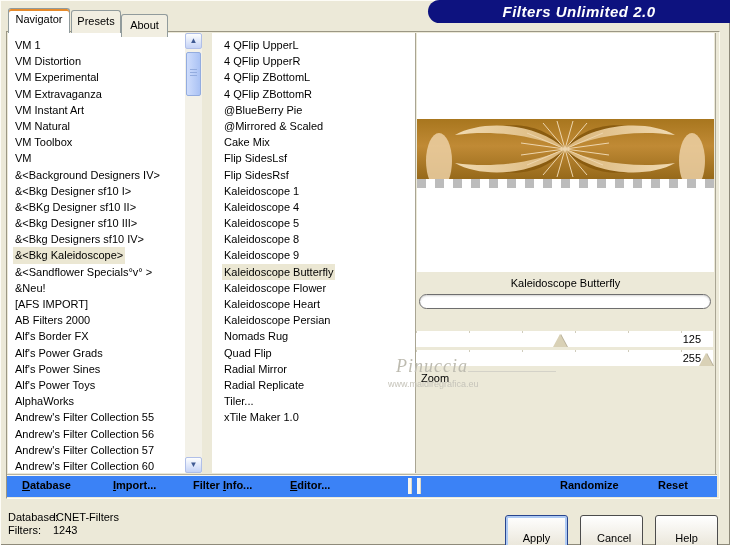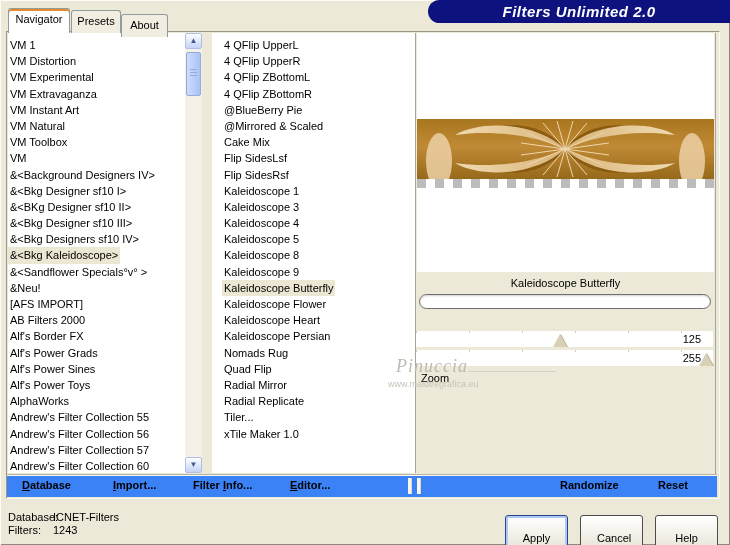--- a/index.html
+++ b/index.html
@@ -31,21 +31,21 @@
   .tab.t2{left:121px;top:14px;width:45px;height:22px;line-height:21px;}
   
   .main-frame{
     position:absolute;left:6px;top:31px;width:712px;height:466px;
     border-top:1px solid #9b9784;border-left:1px solid #9b9784;
     border-right:1px solid #fdfcf2;border-bottom:1px solid #fdfcf2;
     background:#ece9d8;
   }
   .left-list{position:absolute;left:8px;top:33px;width:177px;height:440px;background:#fff;overflow:hidden;padding-top:4px;box-sizing:border-box;}
   .filter-list{position:absolute;left:212px;top:33px;width:203px;height:440px;background:#fff;overflow:hidden;padding:4px 0 0 10px;box-sizing:border-box;}
-  .lrow{height:16.2px;line-height:16.2px;white-space:nowrap;}
+  .lrow{height:16.2px;line-height:16.2px;white-space:nowrap;padding-left:5px;}
   .filter-list .lrow{padding-left:0;}
   .ltxt{display:inline-block;padding:0 2px;}
   .ltxt.sel{background:#ebe7d3;}
   .vline{position:absolute;left:415px;top:33px;width:1px;height:440px;background:#a9a593;}
   .rline{position:absolute;left:715px;top:33px;width:1px;height:462px;background:#a9a593;}
   
   .scrollbar{position:absolute;left:185px;top:33px;width:17px;height:440px;background:#f3f1e8;}
   .sb-btn{
     position:absolute;left:0;width:17px;height:16px;box-sizing:border-box;
     background:linear-gradient(#fdfefe,#c5d3f7);border:1px solid #b0bfe8;border-radius:2px;
@@ -172,21 +172,20 @@
     <div class="lrow"><span class="ltxt">4 QFlip UpperL</span></div>
     <div class="lrow"><span class="ltxt">4 QFlip UpperR</span></div>
     <div class="lrow"><span class="ltxt">4 QFlip ZBottomL</span></div>
     <div class="lrow"><span class="ltxt">4 QFlip ZBottomR</span></div>
     <div class="lrow"><span class="ltxt">@BlueBerry Pie</span></div>
     <div class="lrow"><span class="ltxt">@Mirrored &amp; Scaled</span></div>
     <div class="lrow"><span class="ltxt">Cake Mix</span></div>
     <div class="lrow"><span class="ltxt">Flip SidesLsf</span></div>
     <div class="lrow"><span class="ltxt">Flip SidesRsf</span></div>
     <div class="lrow"><span class="ltxt">Kaleidoscope 1</span></div>
-    <div class="lrow"><span class="ltxt">Kaleidoscope 3</span></div>
     <div class="lrow"><span class="ltxt">Kaleidoscope 4</span></div>
     <div class="lrow"><span class="ltxt">Kaleidoscope 5</span></div>
     <div class="lrow"><span class="ltxt">Kaleidoscope 8</span></div>
     <div class="lrow"><span class="ltxt">Kaleidoscope 9</span></div>
     <div class="lrow"><span class="ltxt sel">Kaleidoscope Butterfly</span></div>
     <div class="lrow"><span class="ltxt">Kaleidoscope Flower</span></div>
     <div class="lrow"><span class="ltxt">Kaleidoscope Heart</span></div>
     <div class="lrow"><span class="ltxt">Kaleidoscope Persian</span></div>
     <div class="lrow"><span class="ltxt">Nomads Rug</span></div>
     <div class="lrow"><span class="ltxt">Quad Flip</span></div>

